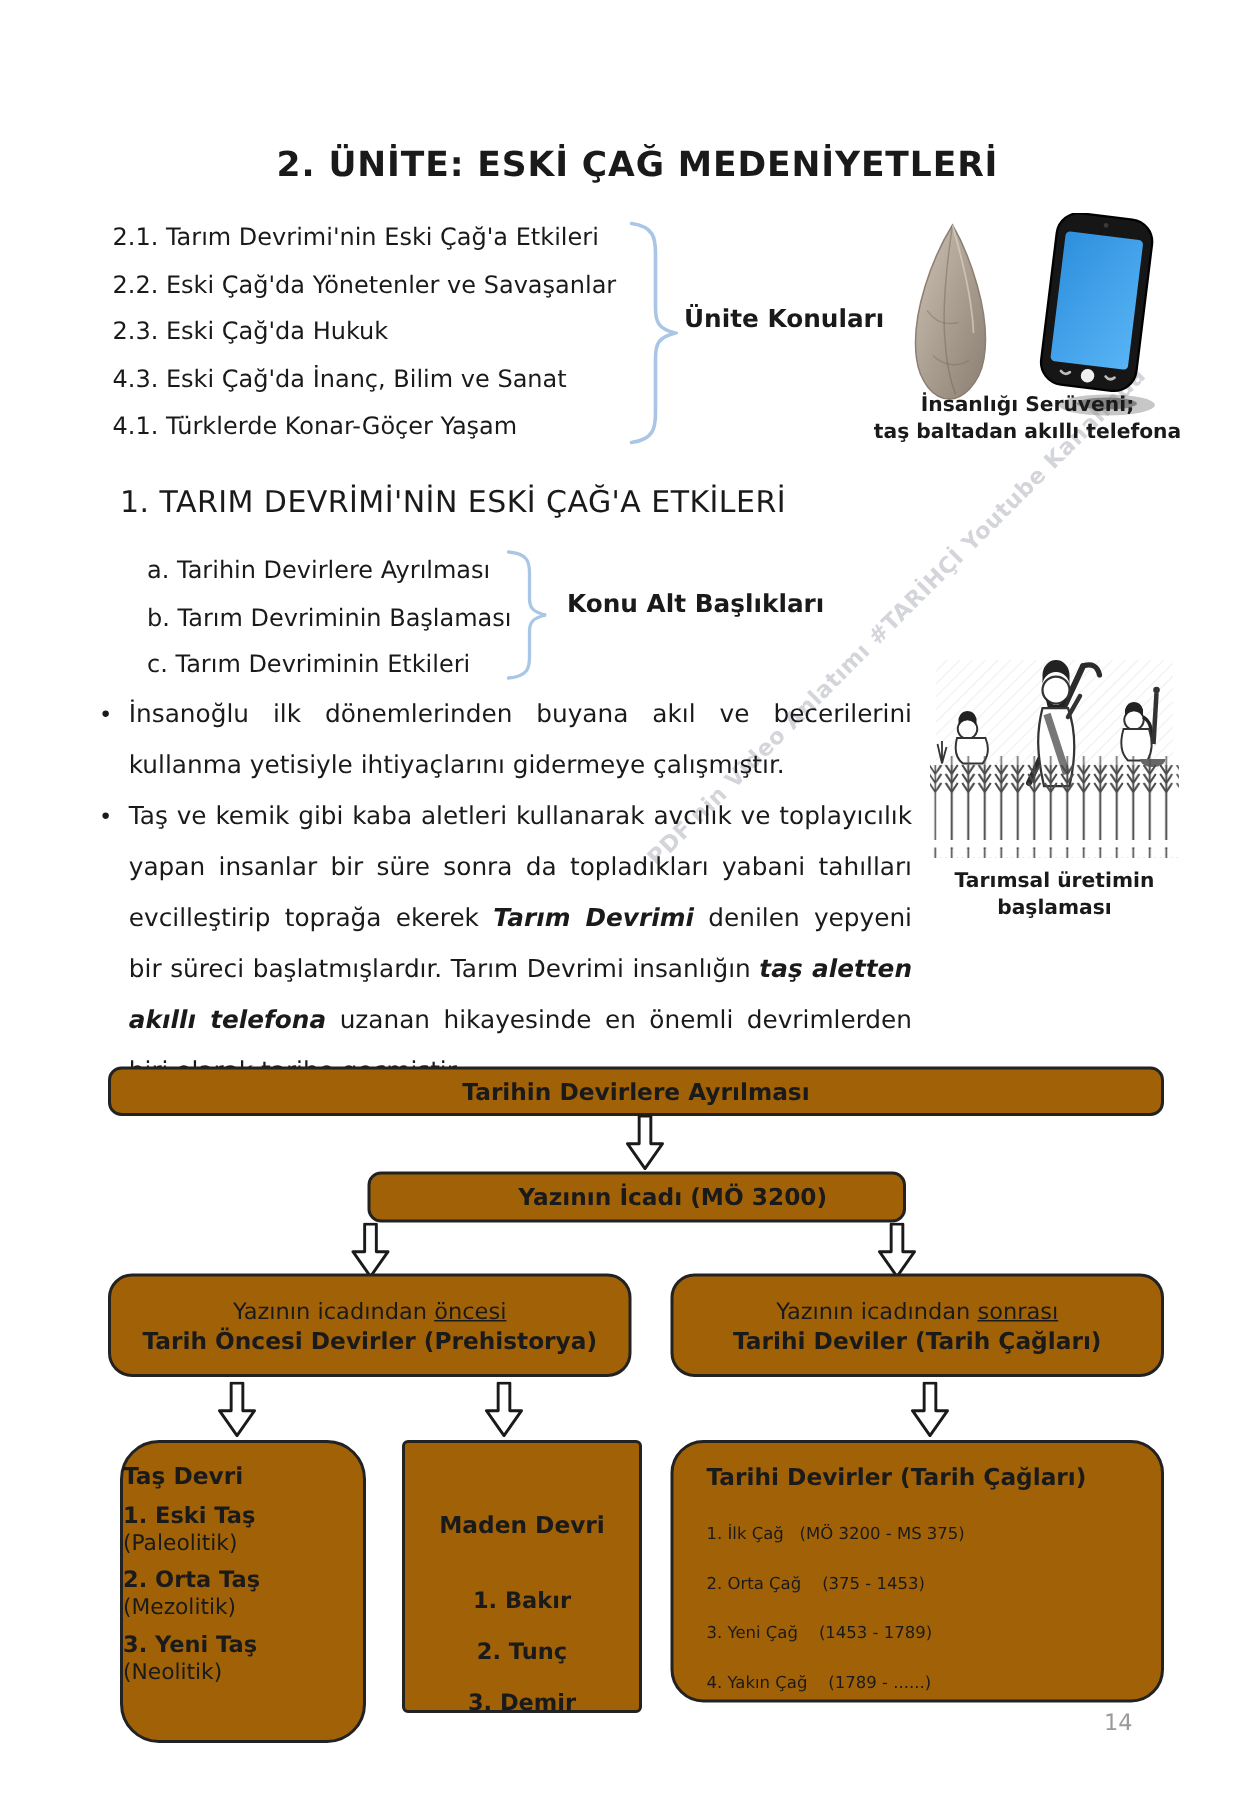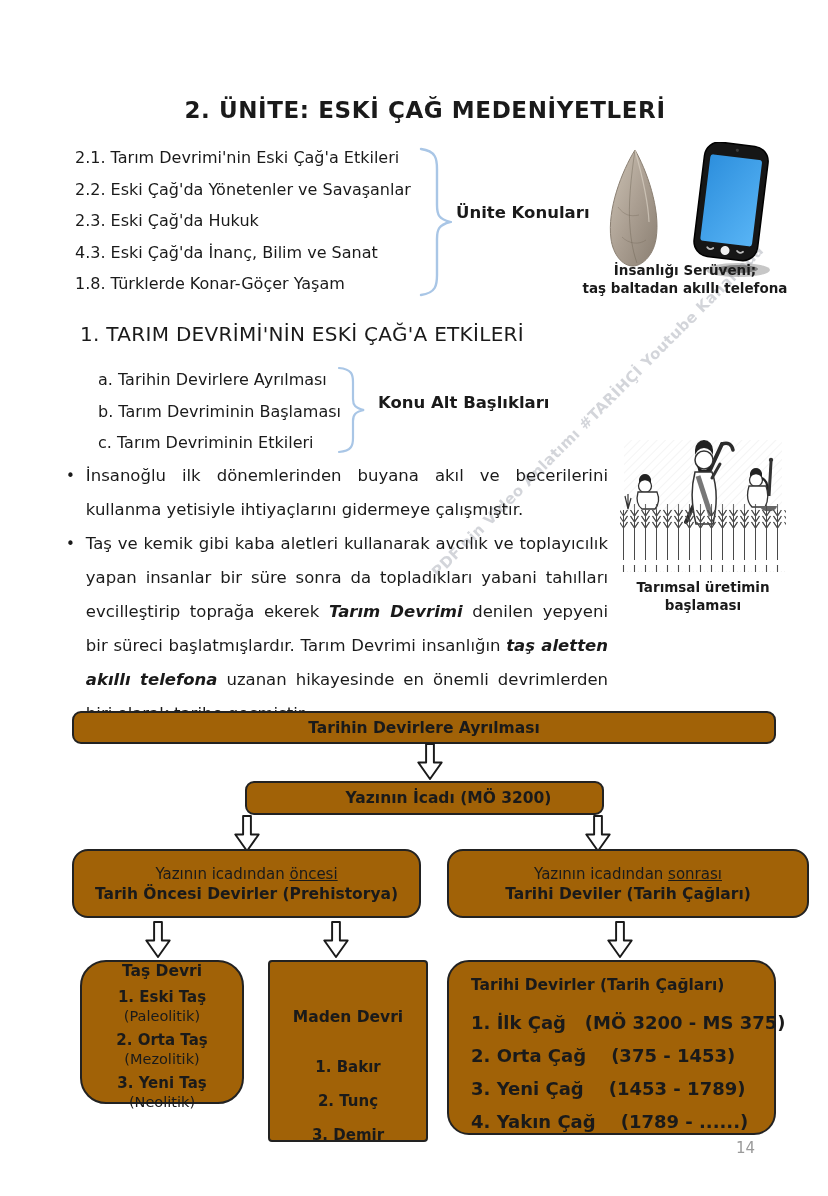--- a/index.html
+++ b/index.html
@@ -59,39 +59,39 @@
   .fbox{
     position:absolute;box-sizing:border-box;background:#a16207;
     border:2px solid #222;
   }
   .box-top{left:72px;top:711px;width:704px;height:33px;border-radius:9px;
     display:flex;align-items:center;justify-content:center;font-weight:bold;font-size:15.5px;}
   .box-yazi{left:245px;top:781px;width:359px;height:34px;border-radius:9px;
     display:flex;align-items:center;justify-content:center;font-weight:bold;font-size:15.5px;padding-left:48px;}
   .box-oncesi{left:72px;top:849px;width:349px;height:69px;border-radius:16px;
     display:flex;flex-direction:column;align-items:center;justify-content:center;gap:2px;}
-  .box-sonrasi{left:447px;top:849px;width:362px;height:69px;border-radius:16px;
+  .box-sonrasi{left:447px;top:849px;width:329px;height:69px;border-radius:16px;
     display:flex;flex-direction:column;align-items:center;justify-content:center;gap:2px;}
   .split-line1{font-size:15px;}
   .split-line2{font-size:15.5px;font-weight:bold;}
   .u{text-decoration:underline;}
-  .box-tas{left:80px;top:960px;width:164px;height:144px;border-radius:26px;
-    text-align:center;}
+  .box-tas{left:80px;top:960px;width:164px;height:202px;border-radius:26px;
+    padding-top:13px;}
   .tas-title{font-size:15.5px;font-weight:bold;margin-bottom:7px;}
   .tas-item{margin-bottom:5px;}
   .tas-name{font-size:15px;font-weight:bold;line-height:20px;}
   .tas-sub{font-size:14.5px;line-height:18px;}
   .box-maden{left:268px;top:960px;width:160px;height:182px;border-radius:4px;
     text-align:center;padding-top:46px;}
   .maden-title{font-size:15.5px;font-weight:bold;margin-bottom:24px;}
   .maden-item{font-size:15px;font-weight:bold;line-height:34px;}
   .box-tarihi{left:447px;top:960px;width:329px;height:175px;border-radius:22px;
     padding:14px 0 0 22px;}
   .tarihi-title{font-size:15.5px;font-weight:bold;margin-bottom:12px;}
-  .tarihi-item{font-size:18px;font-weight:bold;line-height:33px;white-space:pre;}
+  .tarihi-item{font-size:11px;font-weight:normal;line-height:33px;white-space:pre;}
   
   .arrow{position:absolute;width:26px;height:37px;}
   .arrow-1{left:417px;top:743px;}
   .arrow-2a{left:234px;top:815px;}
   .arrow-2b{left:585px;top:815px;}
   .arrow-3a{left:145px;top:921px;}
   .arrow-3b{left:323px;top:921px;}
   .arrow-3c{left:607px;top:921px;}
   
   .pagenum{position:absolute;left:736px;top:1139px;font-size:15px;color:#9a9a9a;}
@@ -128,21 +128,21 @@
 
   <div class="watermark">PDF'nin Video Anlatımı #TARİHÇİ Youtube Kanalında</div>
 
   <h1 class="title">2. ÜNİTE:  ESKİ ÇAĞ MEDENİYETLERİ</h1>
 
   <div class="topics">
     <div class="topic">2.1. Tarım Devrimi'nin Eski Çağ'a Etkileri</div>
     <div class="topic">2.2. Eski Çağ'da Yönetenler ve Savaşanlar</div>
     <div class="topic">2.3. Eski Çağ'da Hukuk</div>
     <div class="topic">4.3. Eski Çağ'da İnanç, Bilim ve Sanat</div>
-    <div class="topic">1.8. Türklerde Konar-Göçer Yaşam</div>
+    <div class="topic">4.1. Türklerde Konar-Göçer Yaşam</div>
   </div>
 
   <svg class="brace brace-big" width="34" height="150" viewBox="0 0 34 150">
     <path d="M3 2 C18 4 19 12 19 22 L19 58 C19 68 21 72 32 75 C21 78 19 82 19 92 L19 128 C19 138 18 146 3 148" fill="none" stroke="#a9c6e6" stroke-width="2.4" stroke-linecap="round"></path>
   </svg>
   <div class="brace-label label-unite">Ünite Konuları</div>
 
   <svg class="axe" width="82" height="126" viewBox="0 0 82 126">
     <path d="M41 3 C52 22 67 62 62 92 C59 110 47 119 39 119 C28 119 19 107 17 92 C13 62 28 24 41 3 Z" fill="url(#stoneg)" stroke="#8a7f72" stroke-width="1"></path>
     <path d="M41 3 C37 30 34 58 36 80 C37 95 40 108 43 116" fill="none" stroke="#6f6557" stroke-width="1" opacity=".45"></path>

